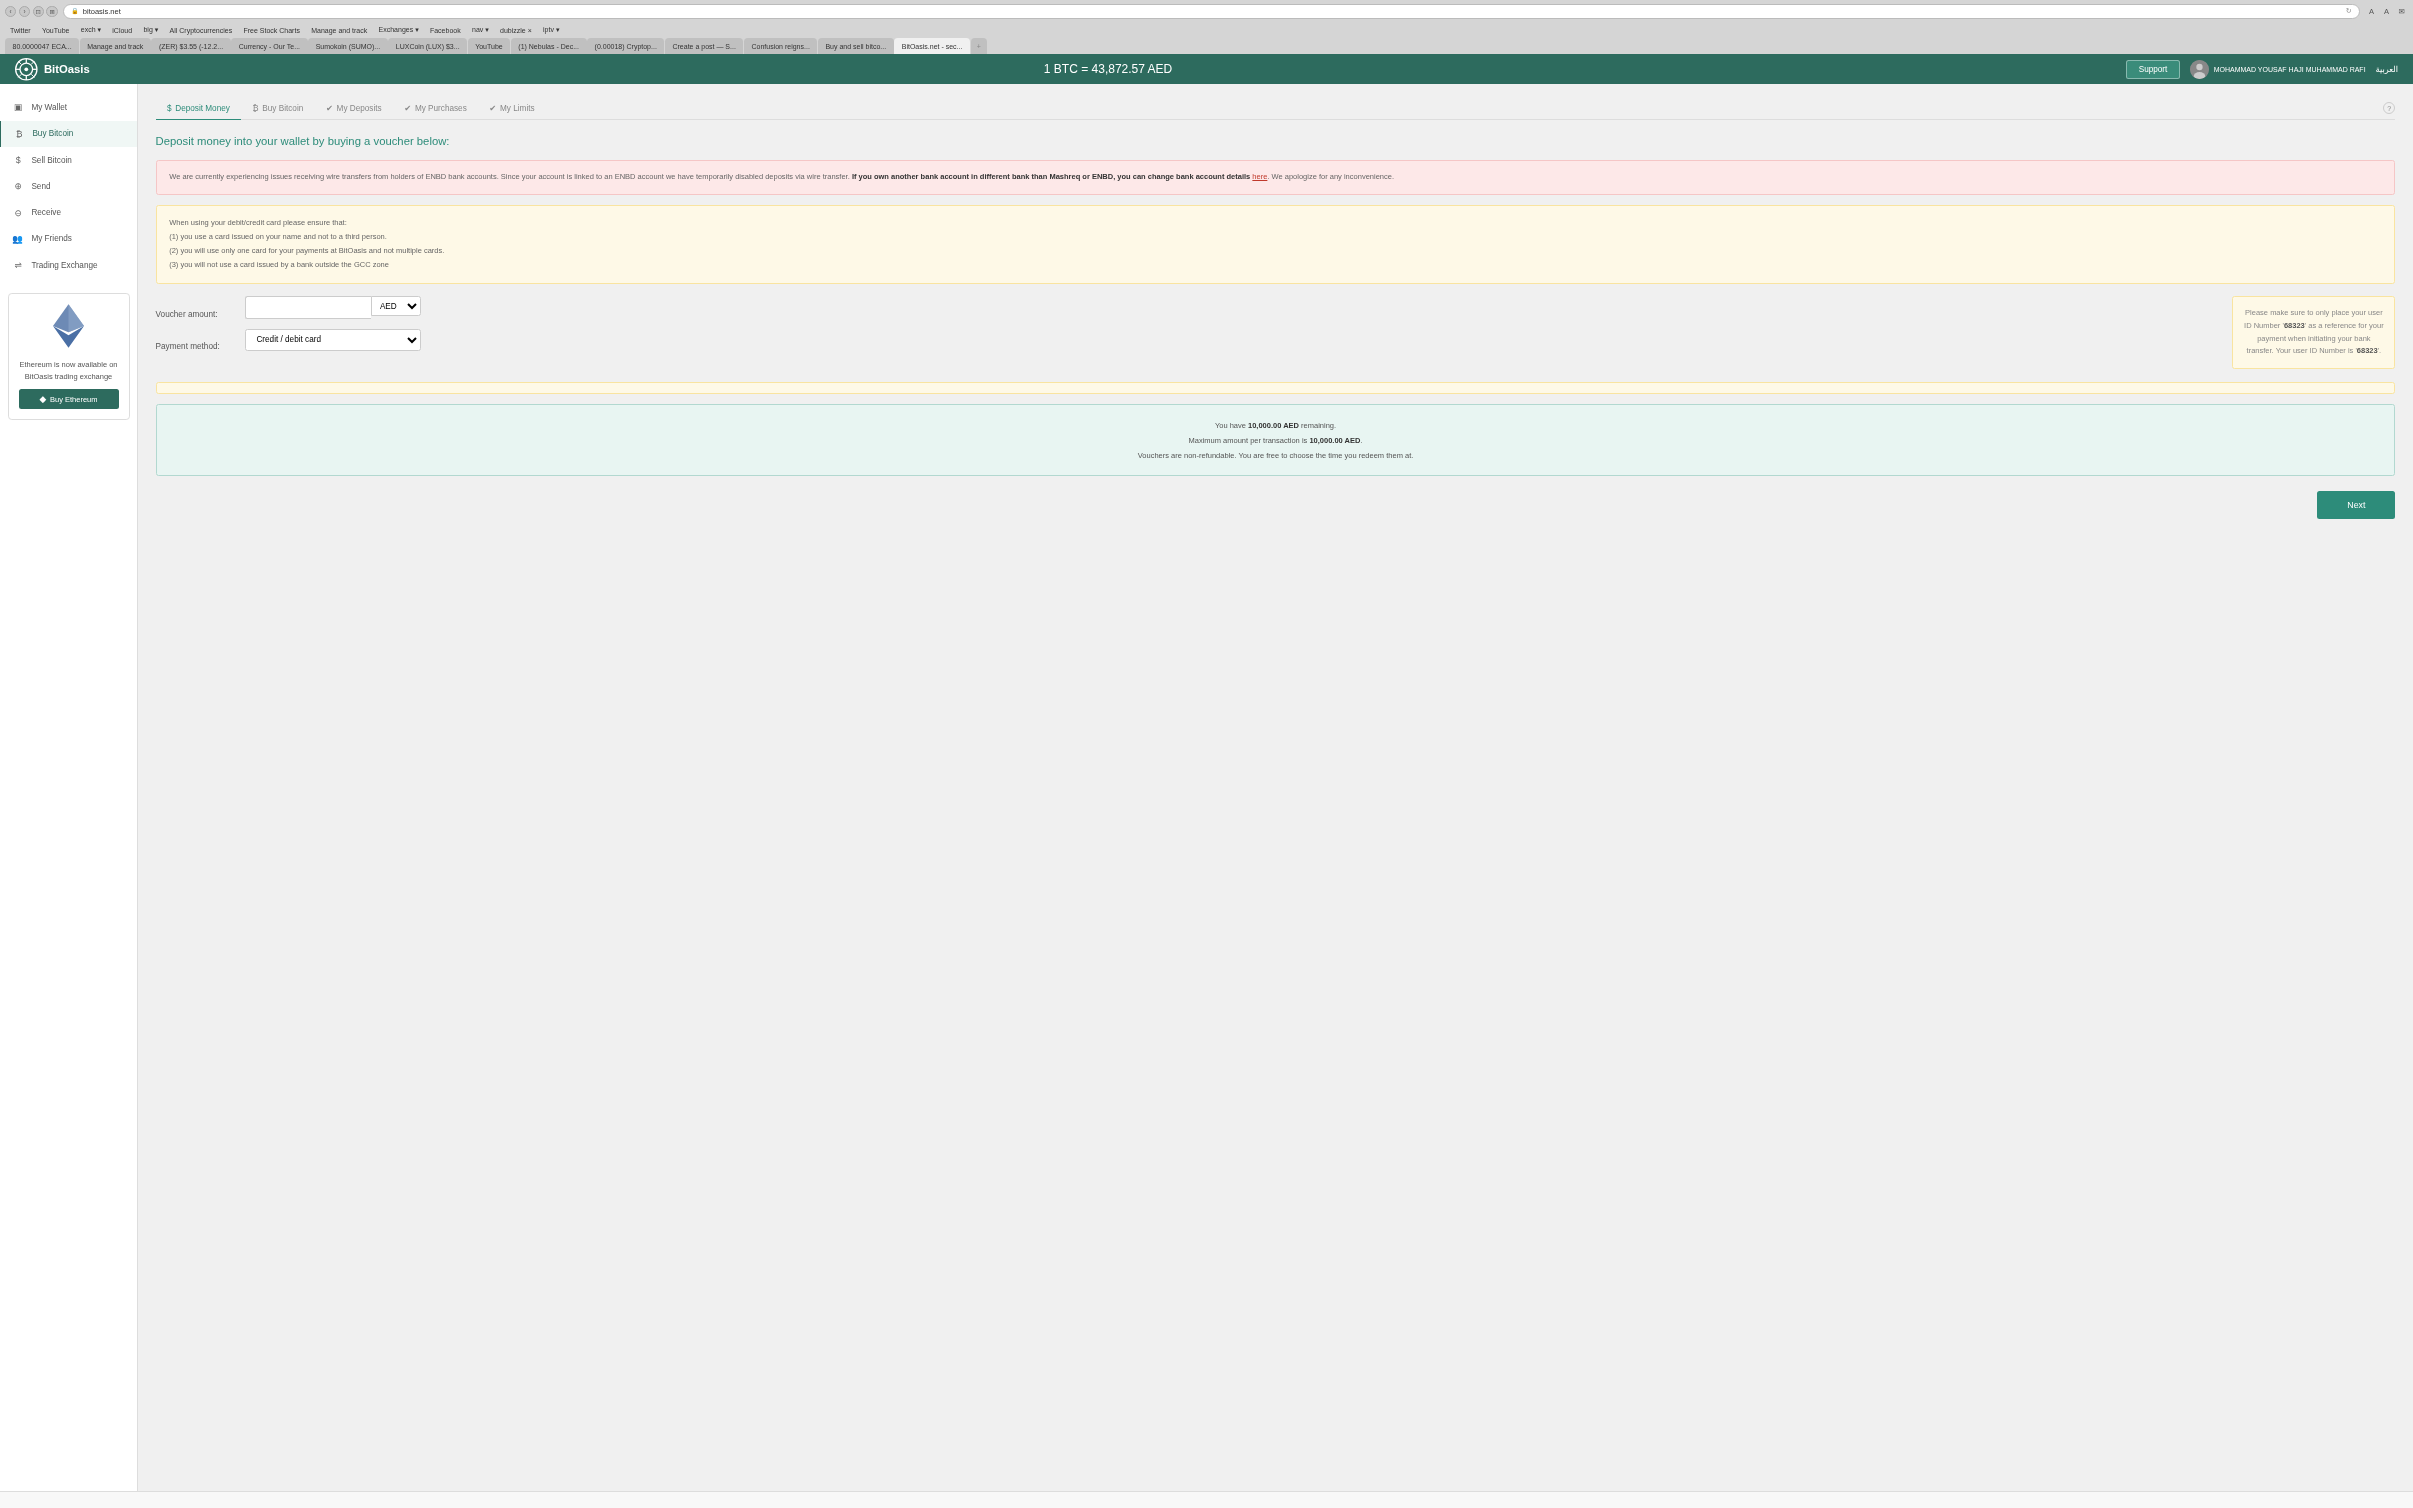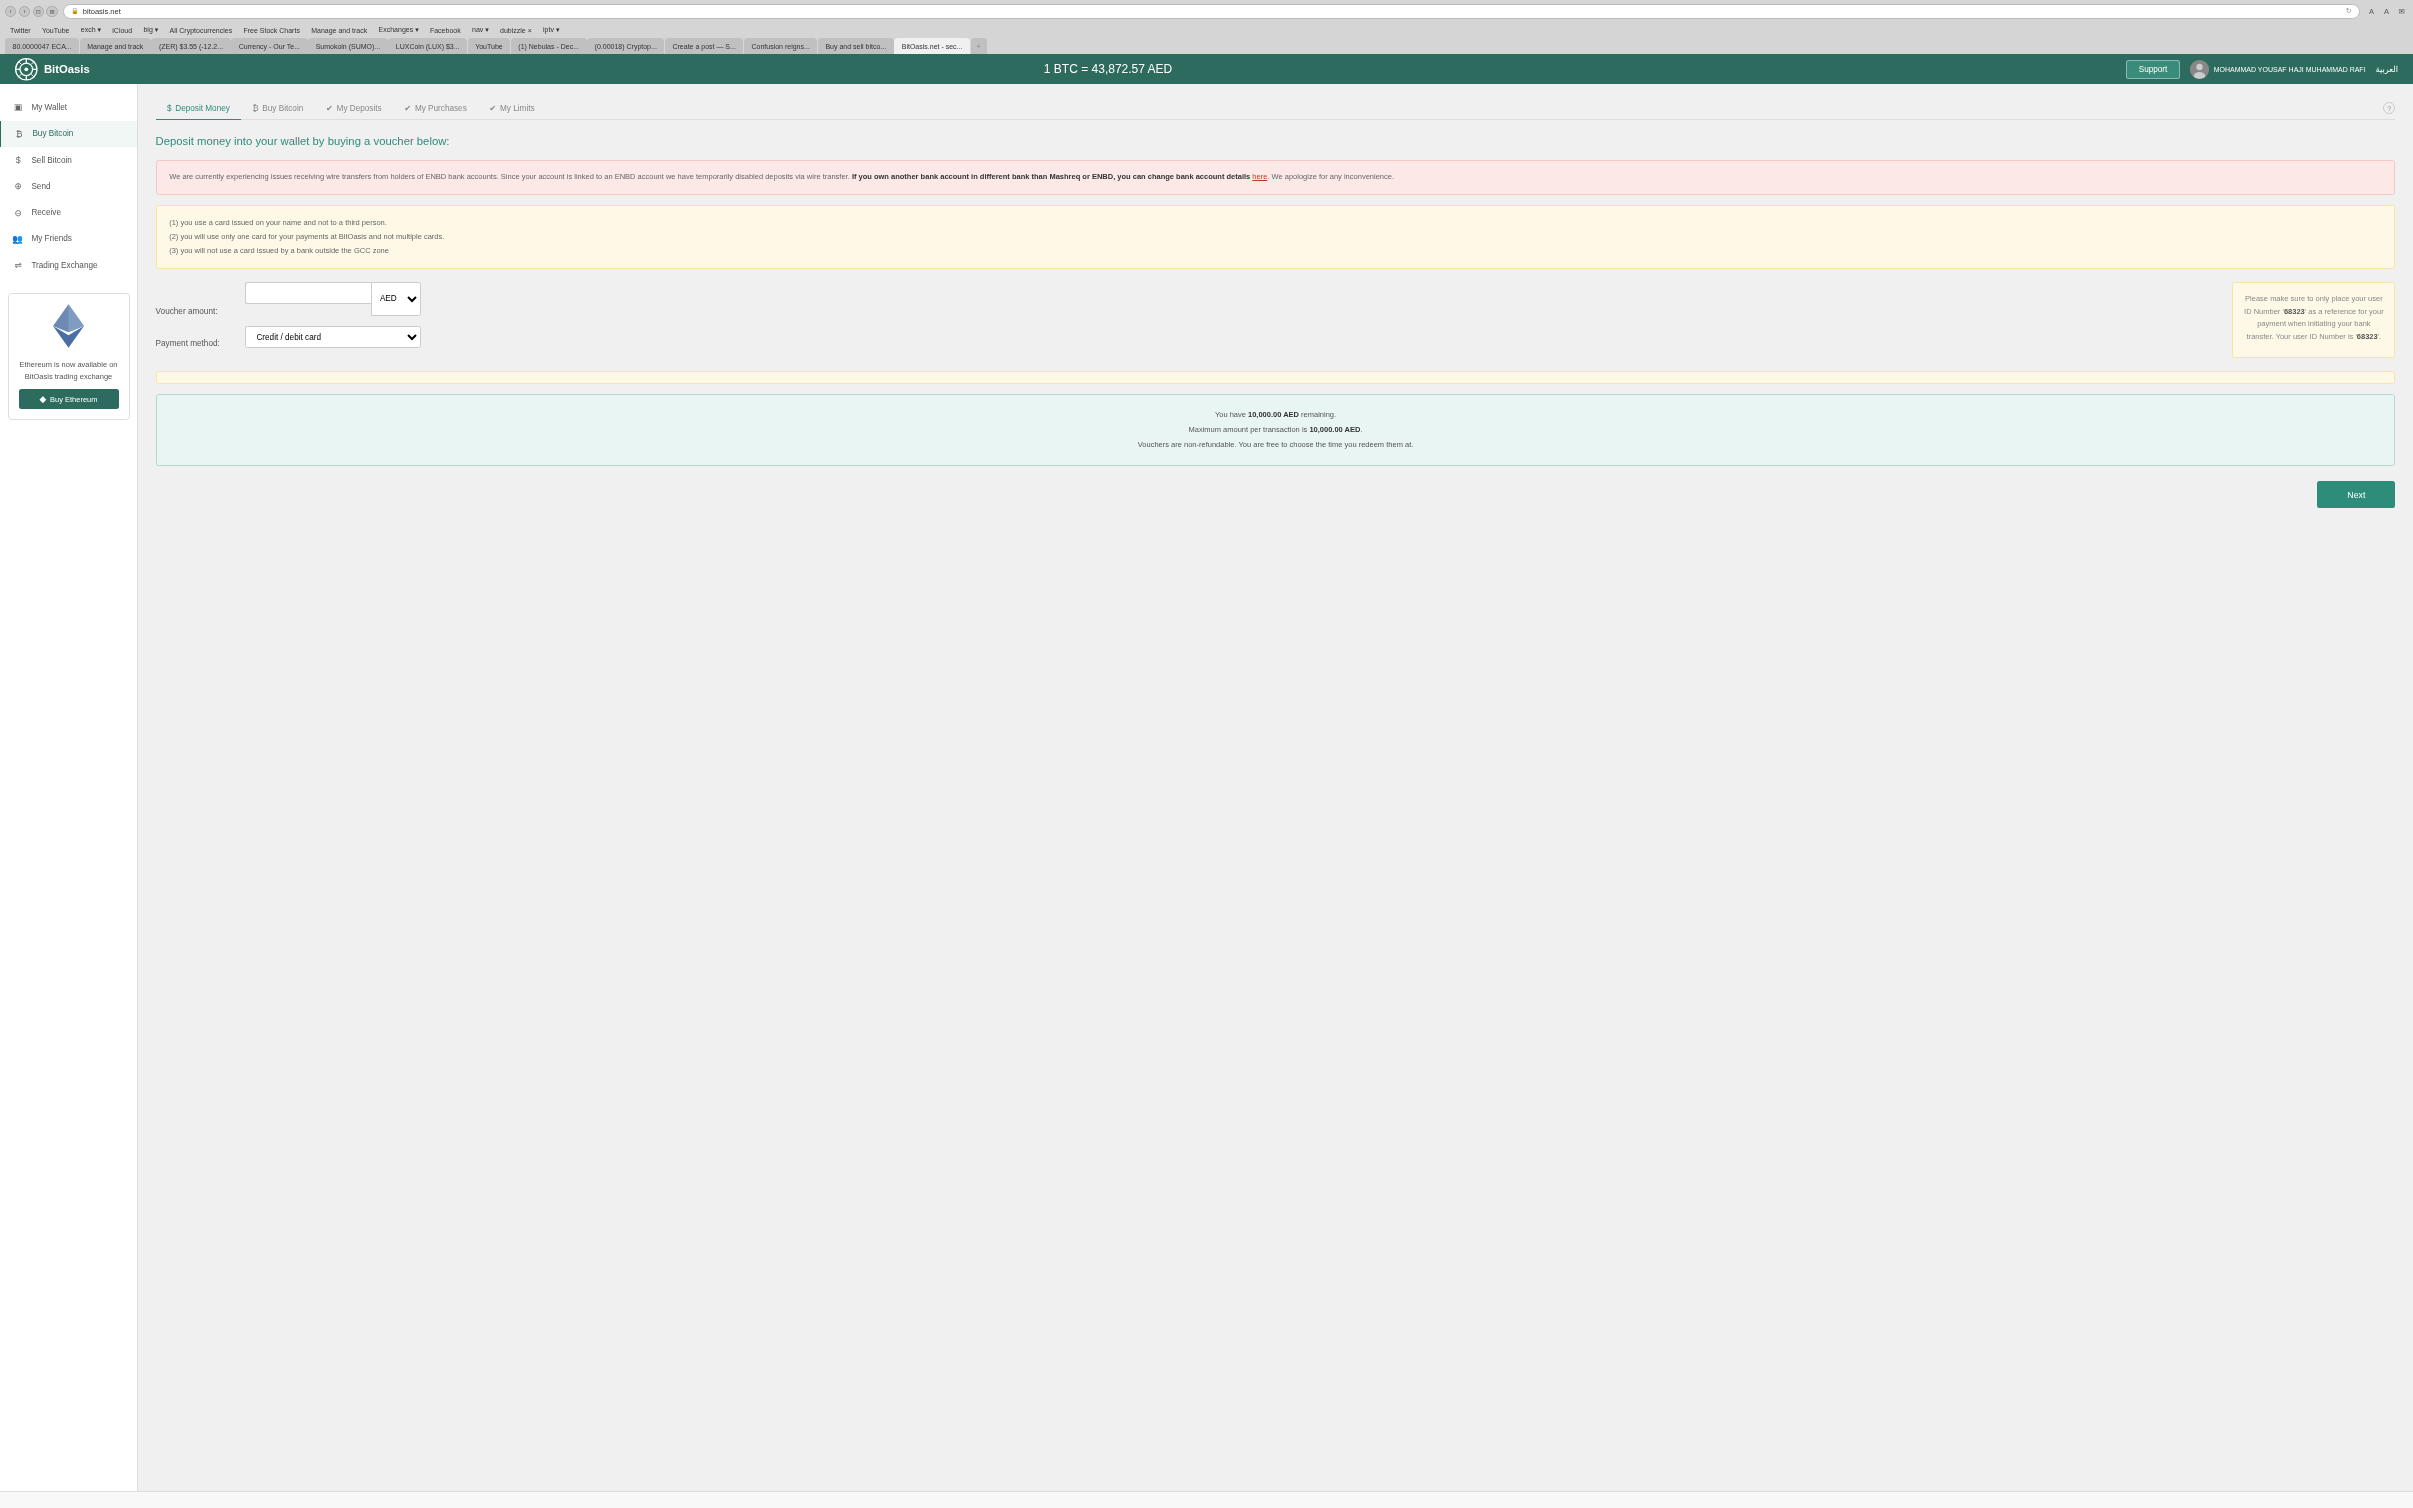--- a/index.html
+++ b/index.html
@@ -64,21 +64,21 @@
     .alert-red strong { color: #333; }
 
     .alert-yellow { background: #fef9e7; border: 0.6px solid #f9e4a0; border-radius: 2.5px; padding: 10px 12.6px; margin-bottom: 12.6px; font-size: 7.5px; color: #666; line-height: 1.9; }
 
     
     .form-section { display: flex; gap: 12.6px; margin-bottom: 12.6px; }
     .form-fields { flex: 1; }
     .form-row { display: flex; align-items: flex-end; gap: 7.5px; margin-bottom: 10px; }
     .form-label { width: 82px; color: #555; font-size: 8.2px; flex-shrink: 0; }
     .form-input { width: 126px; height: 22.6px; border: 0.6px solid #ccc; border-radius: 2.5px; padding: 0 6.3px; font-size: 8.2px; }
-    .currency-select { width: 50px; height: 34px; border: 0.6px solid #ccc; border-radius: 2.5px; padding: 0 3.8px; font-size: 8.2px; background: white; }
+    .currency-select { width: 50px; height: 20px; border: 0.6px solid #ccc; border-radius: 2.5px; padding: 0 3.8px; font-size: 8.2px; background: white; }
     .payment-select { width: 176px; height: 22.6px; border: 0.6px solid #ccc; border-radius: 2.5px; padding: 0 6.3px; font-size: 8.2px; background: white; }
     .amount-group { display: flex; gap: 0; }
     .amount-group .form-input { border-radius: 2.5px 0 0 2.5px; border-right: none; }
     .amount-group .currency-select { border-radius: 0 2.5px 2.5px 0; }
 
     .info-box-yellow { background: #fef9e7; border: 0.6px solid #f9e4a0; border-radius: 2.5px; padding: 10px; font-size: 7.5px; color: #888; line-height: 1.7; max-width: 163px; text-align: center; }
     .info-box-yellow strong { color: #555; }
 
     
     .progress-bar-wrap { background: #fef9e7; border: 0.6px solid #f9e4a0; border-radius: 2.5px; height: 12.6px; margin-bottom: 10px; }
@@ -260,20 +260,21 @@
         <div class="tab-help">?</div>
       </div>
 
       <div class="page-title">Deposit money into your wallet by buying a voucher below:</div>
 
       <div class="alert-red">
         <span>We are currently experiencing issues receiving wire transfers from holders of ENBD bank accounts. Since your account is linked to an ENBD account we have temporarily disabled deposits via wire transfer. </span><strong>If you own another bank account in different bank than Mashreq or ENBD, you can change bank account details </strong><a href="#">here</a><span>. We apologize for any inconvenience.</span>
       </div>
 
       <div class="alert-yellow">
+        <div>When using your debit/credit card please ensure that:</div>
         <div>(1) you use a card issued on your name and not to a third person.</div>
         <div>(2) you will use only one card for your payments at BitOasis and not multiple cards.</div>
         <div>(3) you will not use a card issued by a bank outside the GCC zone</div>
       </div>
 
       <div class="form-section">
         <div class="form-fields">
           <div class="form-row">
             <label class="form-label">Voucher amount:</label>
             <div class="amount-group">

